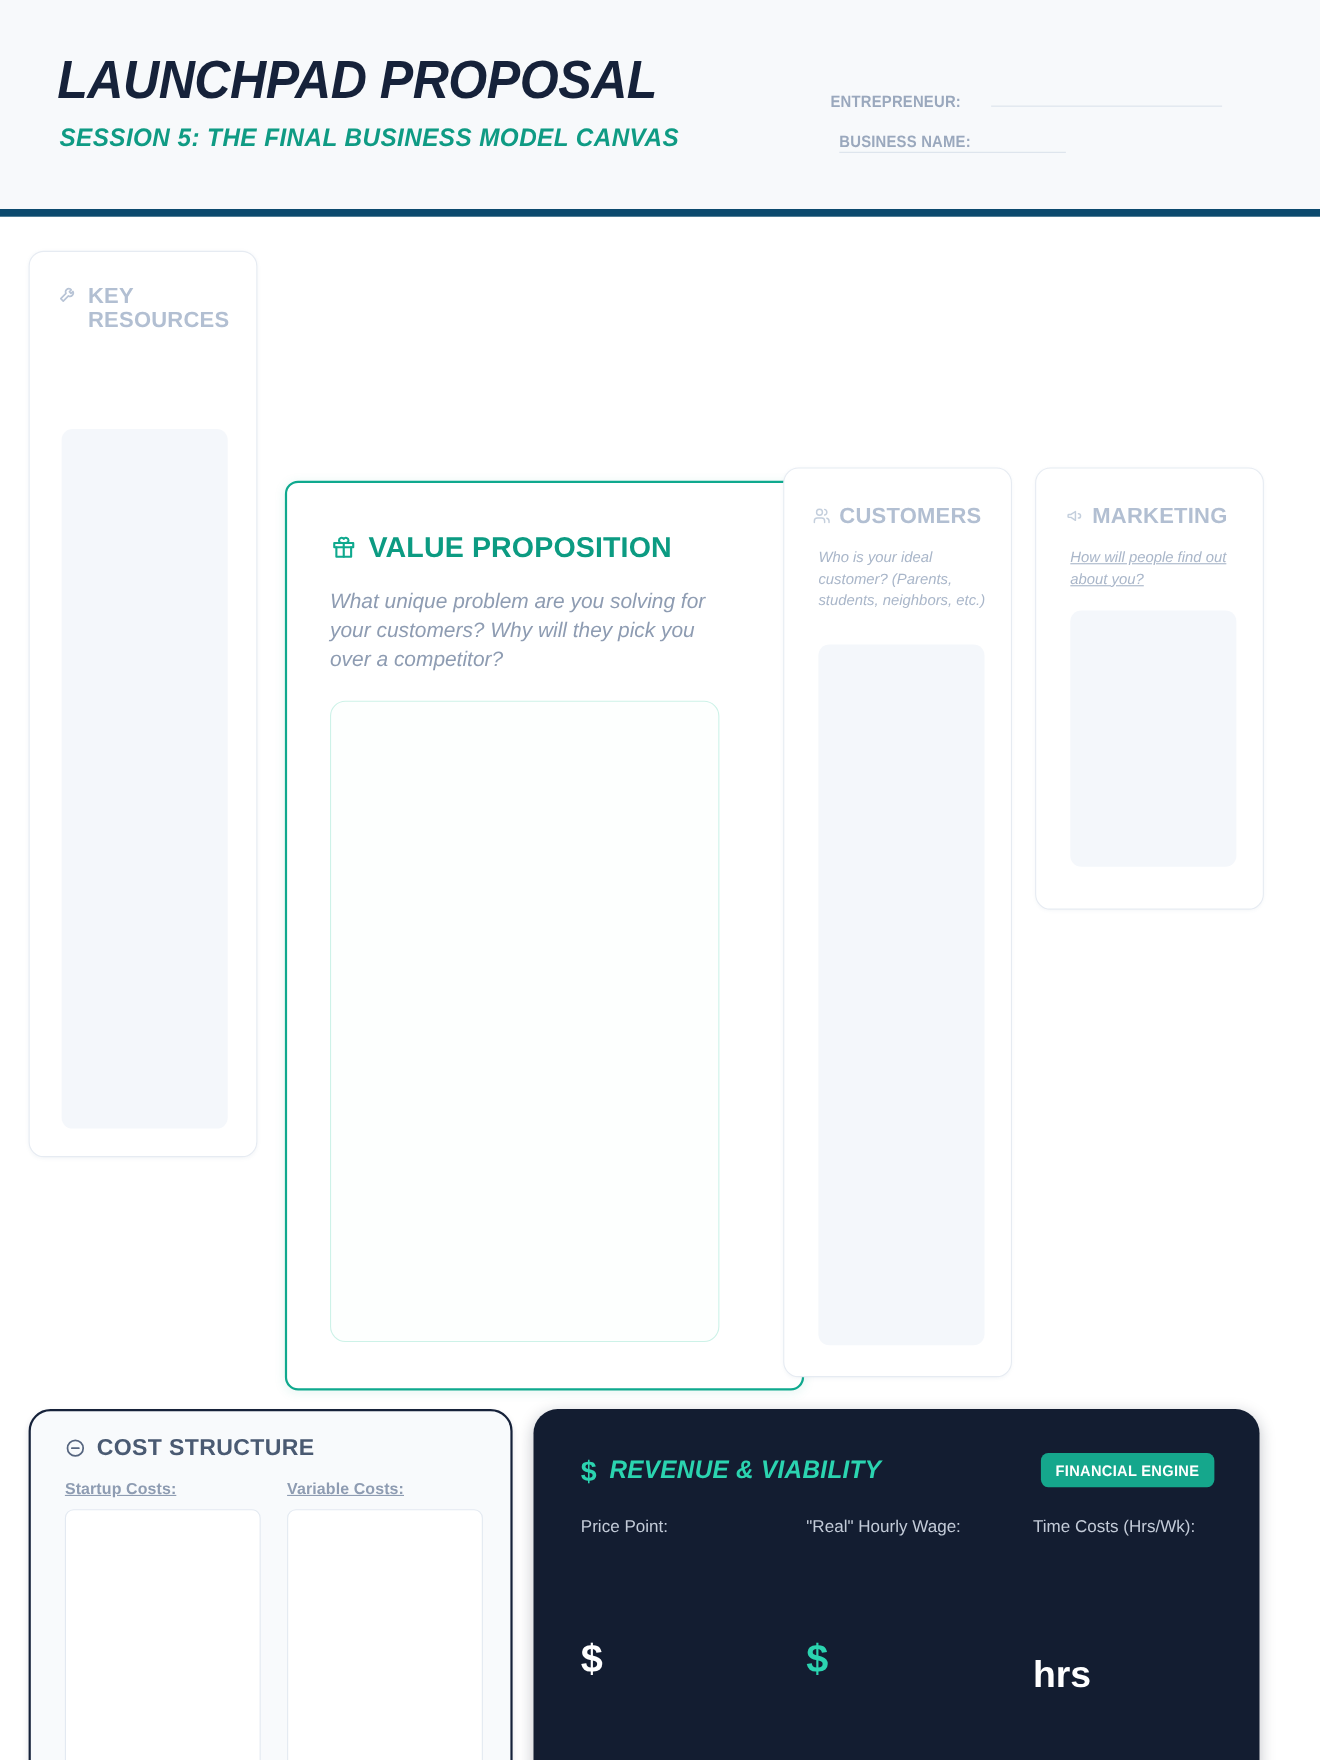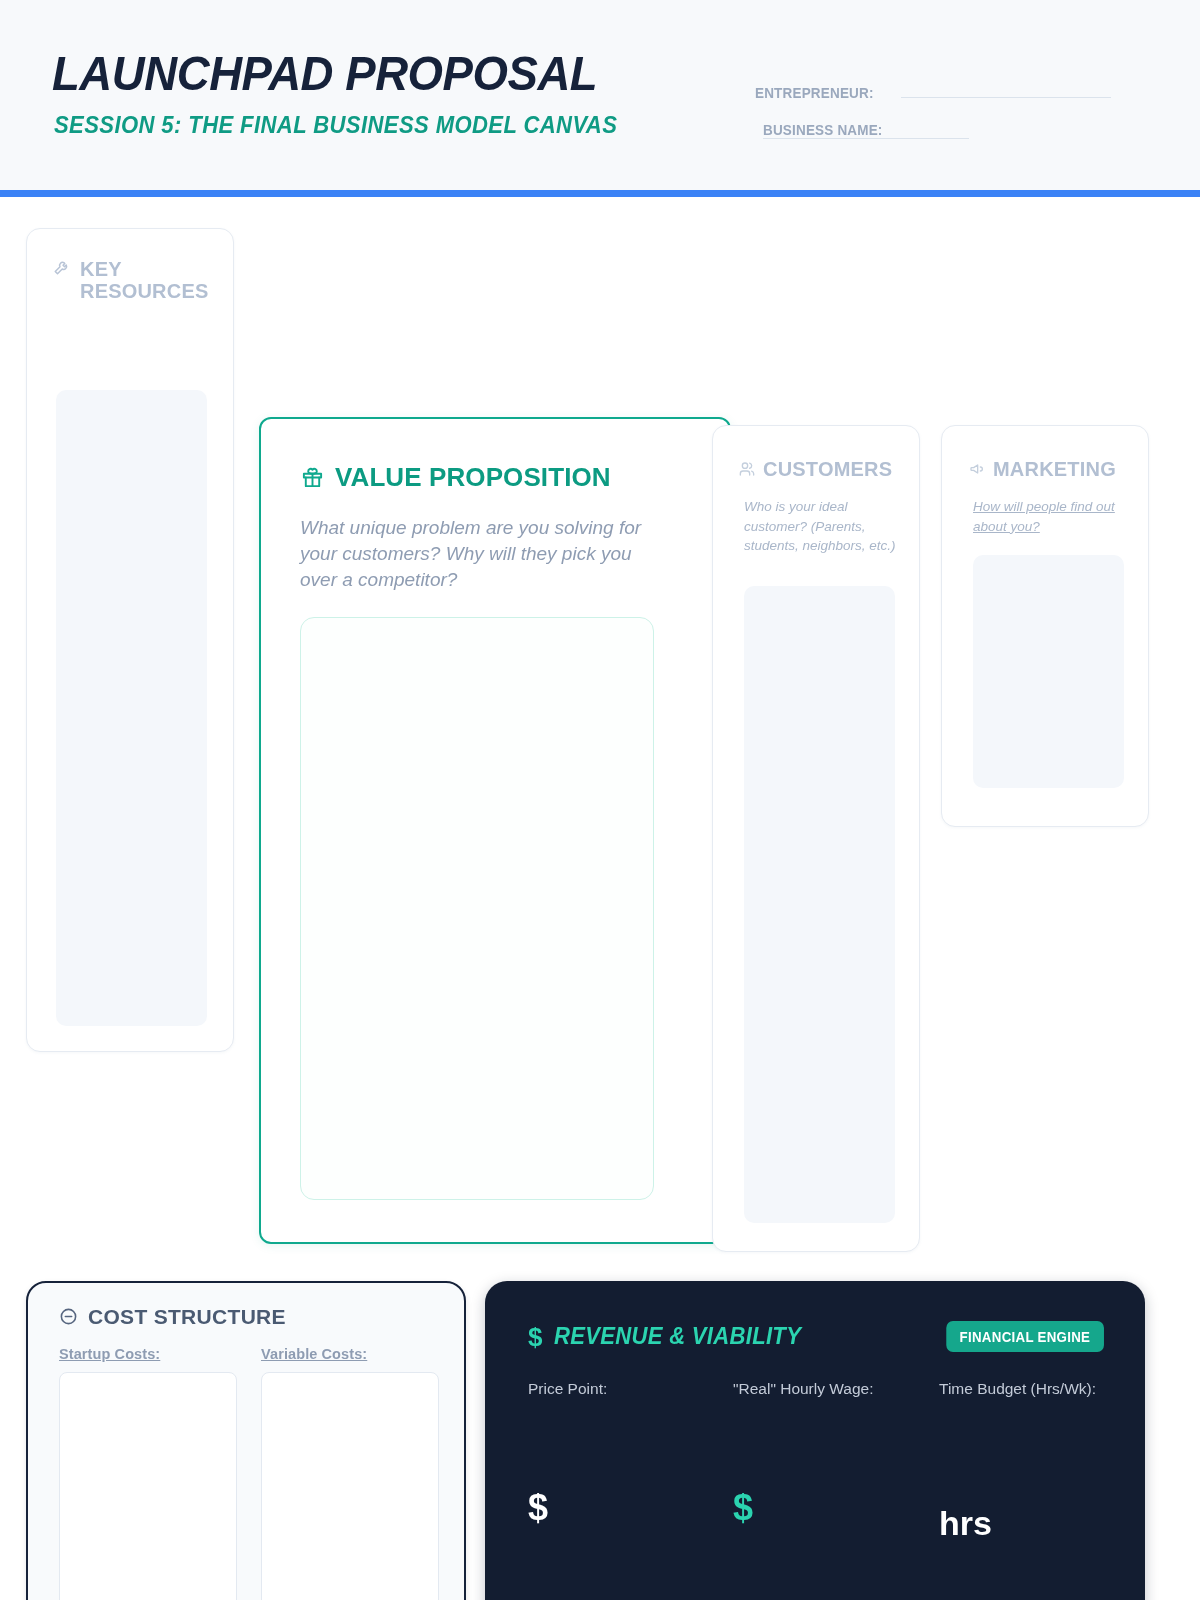--- a/index.html
+++ b/index.html
@@ -19,21 +19,21 @@
     background: #ffffff;
   }
 
   
   .header {
     position: absolute;
     left: 0; top: 0;
     width: 1200px;
     height: 197px;
     background: #f7f9fb;
-    border-bottom: 7px solid #3b82f6;
+    border-bottom: 7px solid #0c4a6e;
   }
 
   .header-title {
     position: absolute;
     left: 52px;
     top: 49px;
     font-size: 49px;
     line-height: 1.0;
     font-weight: 800;
     font-style: italic;
@@ -136,21 +136,21 @@
 
   
   #card-key-resources { left: 26px; top: 31px; width: 208px; height: 824px; }
   #card-key-resources .card-head { position: absolute; left: 26px; top: 29px; width: 160px; }
   #card-key-resources .card-title { max-width: 120px; }
   #card-key-resources .card-prompt { position: absolute; left: 29px; top: 96px; width: 155px; }
   #card-key-resources .write-box { left: 29px; top: 161px; width: 151px; height: 636px; }
 
   
   #card-value-prop {
-    left: 259px; top: 220px; width: 472px; height: 827px;
+    left: 259px; top: 240px; width: 472px; height: 827px;
     border: 2.5px solid #0fa98e;
     background: #ffffff;
     border-radius: 12px;
     box-shadow: 0 2px 10px rgba(15,169,142,0.10);
   }
   #card-value-prop .card-head { position: absolute; left: 40px; top: 44px; align-items: center; gap: 11px; }
   #card-value-prop .card-title { font-size: 26px; color: #0c9b82; letter-spacing: 0.1px; }
   #card-value-prop .card-prompt {
     position: absolute; left: 39px; top: 96px; width: 360px;
     font-size: 19px; line-height: 1.38; color: #8e9cb2;
@@ -384,21 +384,21 @@
 
         </div>
 
         <div class="rev-field f2">
           <div class="rev-label">"Real" Hourly Wage:</div>
           <div class="rev-symbol teal">$</div>
 
         </div>
 
         <div class="rev-field f3">
-          <div class="rev-label">Time Budget (Hrs/Wk):</div>
+          <div class="rev-label">Time Costs (Hrs/Wk):</div>
           <div class="rev-symbol hrs">hrs</div>
 
         </div>
 
       </div>
     </div>
 
   </div>
 </div>
 

